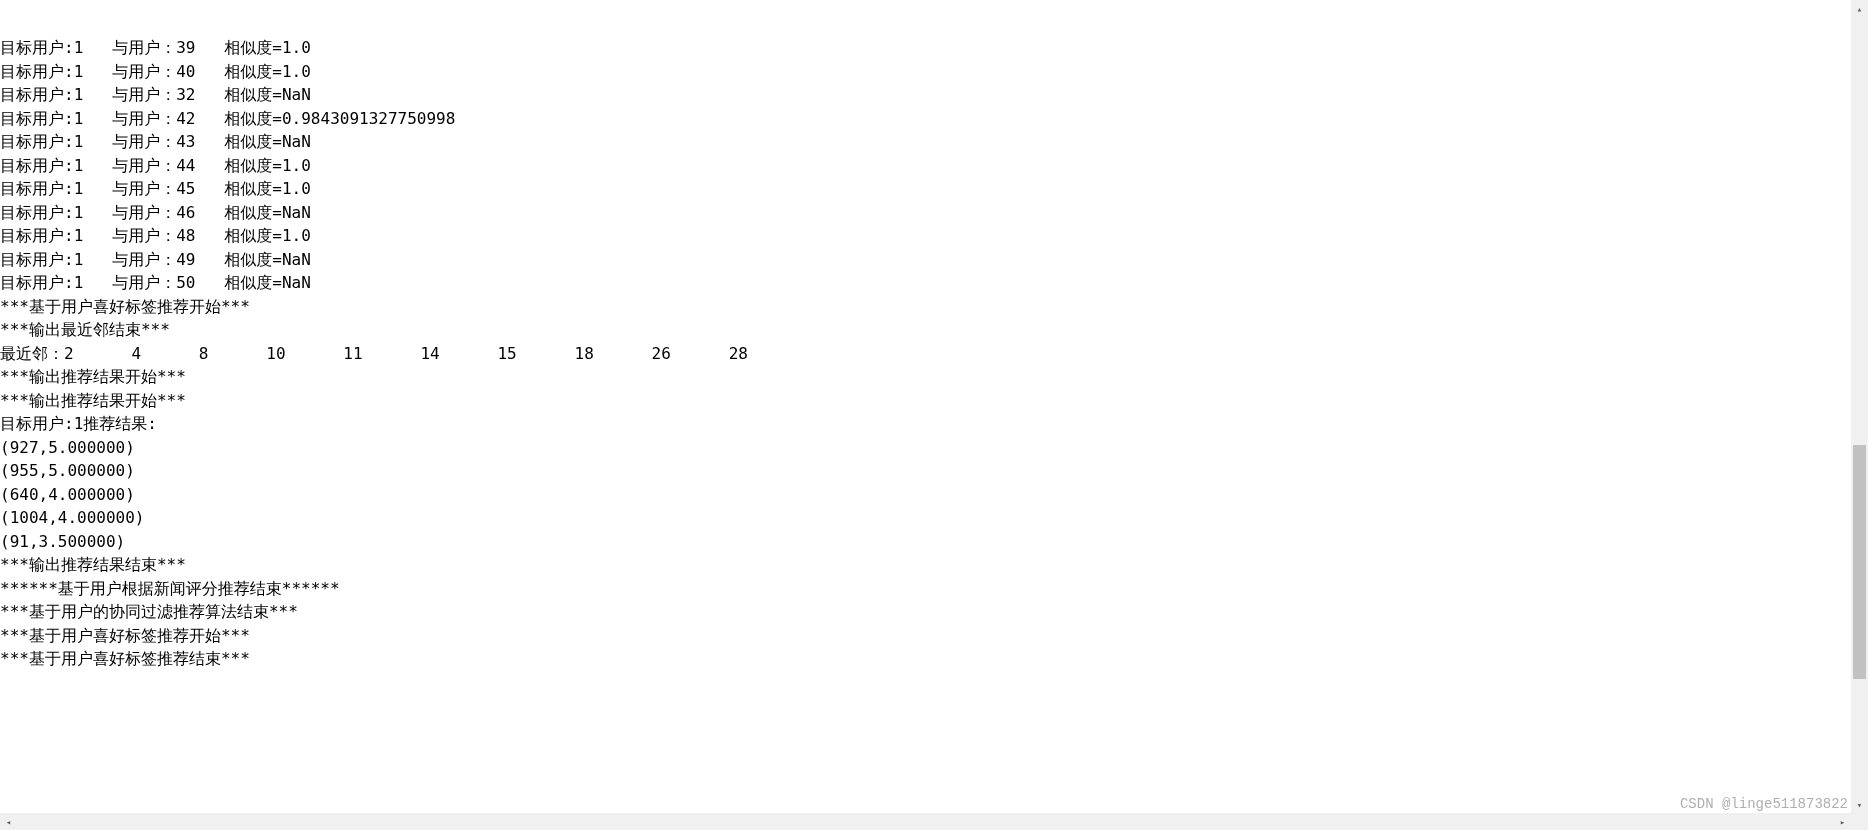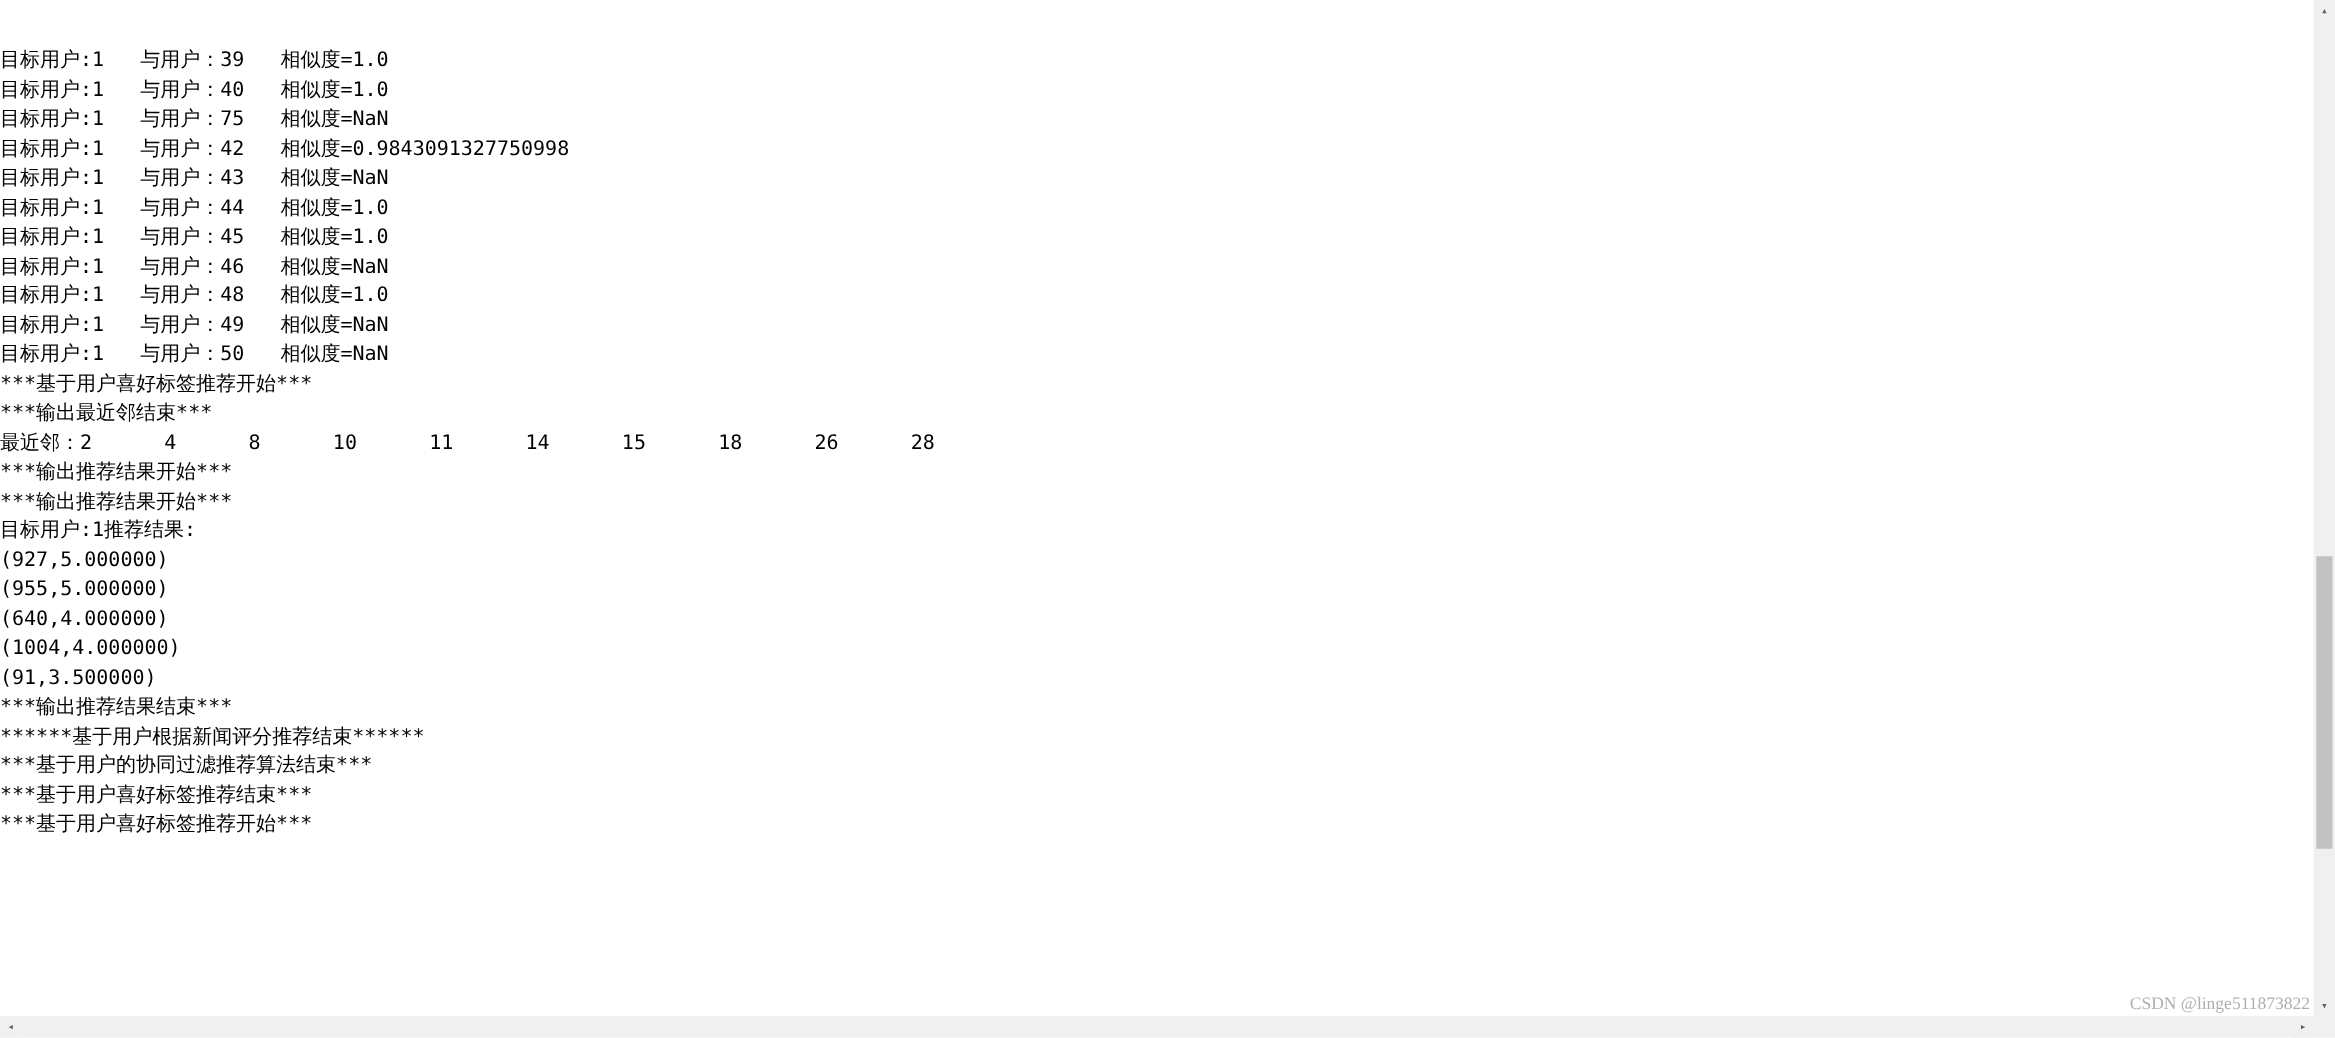--- a/index.html
+++ b/index.html
@@ -102,32 +102,32 @@
       width: 17px;
       height: 17px;
       background: #f0f0f0;
     }
     .watermark {
       position: absolute;
       right: 20px;
       bottom: 18px;
       font-size: 14px;
       color: rgba(120, 120, 120, 0.6);
-      font-family: Liberation Serif, serif;
+      font-family: Liberation Mono, monospace;
       pointer-events: none;
     }
   </style>
 </head>
 <body>
 
 <div class="content-area">
   <div id="lines-container">
       <div class="line">目标用户:1   与用户：39   相似度=1.0</div>
       <div class="line">目标用户:1   与用户：40   相似度=1.0</div>
-      <div class="line">目标用户:1   与用户：75   相似度=NaN</div>
+      <div class="line">目标用户:1   与用户：32   相似度=NaN</div>
       <div class="line">目标用户:1   与用户：42   相似度=0.9843091327750998</div>
       <div class="line">目标用户:1   与用户：43   相似度=NaN</div>
       <div class="line">目标用户:1   与用户：44   相似度=1.0</div>
       <div class="line">目标用户:1   与用户：45   相似度=1.0</div>
       <div class="line">目标用户:1   与用户：46   相似度=NaN</div>
       <div class="line">目标用户:1   与用户：48   相似度=1.0</div>
       <div class="line">目标用户:1   与用户：49   相似度=NaN</div>
       <div class="line">目标用户:1   与用户：50   相似度=NaN</div>
       <div class="line">***基于用户喜好标签推荐开始***</div>
       <div class="line">***输出最近邻结束***</div>
@@ -136,22 +136,22 @@
       <div class="line">***输出推荐结果开始***</div>
       <div class="line">目标用户:1推荐结果:</div>
       <div class="line">(927,5.000000)</div>
       <div class="line">(955,5.000000)</div>
       <div class="line">(640,4.000000)</div>
       <div class="line">(1004,4.000000)</div>
       <div class="line">(91,3.500000)</div>
       <div class="line">***输出推荐结果结束***</div>
       <div class="line">******基于用户根据新闻评分推荐结束******</div>
       <div class="line">***基于用户的协同过滤推荐算法结束***</div>
+      <div class="line">***基于用户喜好标签推荐开始***</div>
       <div class="line">***基于用户喜好标签推荐结束***</div>
-      <div class="line">***基于用户喜好标签推荐开始***</div>
     </div>
 </div>
 
 <div class="scrollbar-v">
   <div class="scrollbar-v-arrow-up">▴</div>
   <div class="scrollbar-v-track">
     <div class="scrollbar-v-thumb"></div>
   </div>
   <div class="scrollbar-v-arrow-down">▾</div>
 </div>

